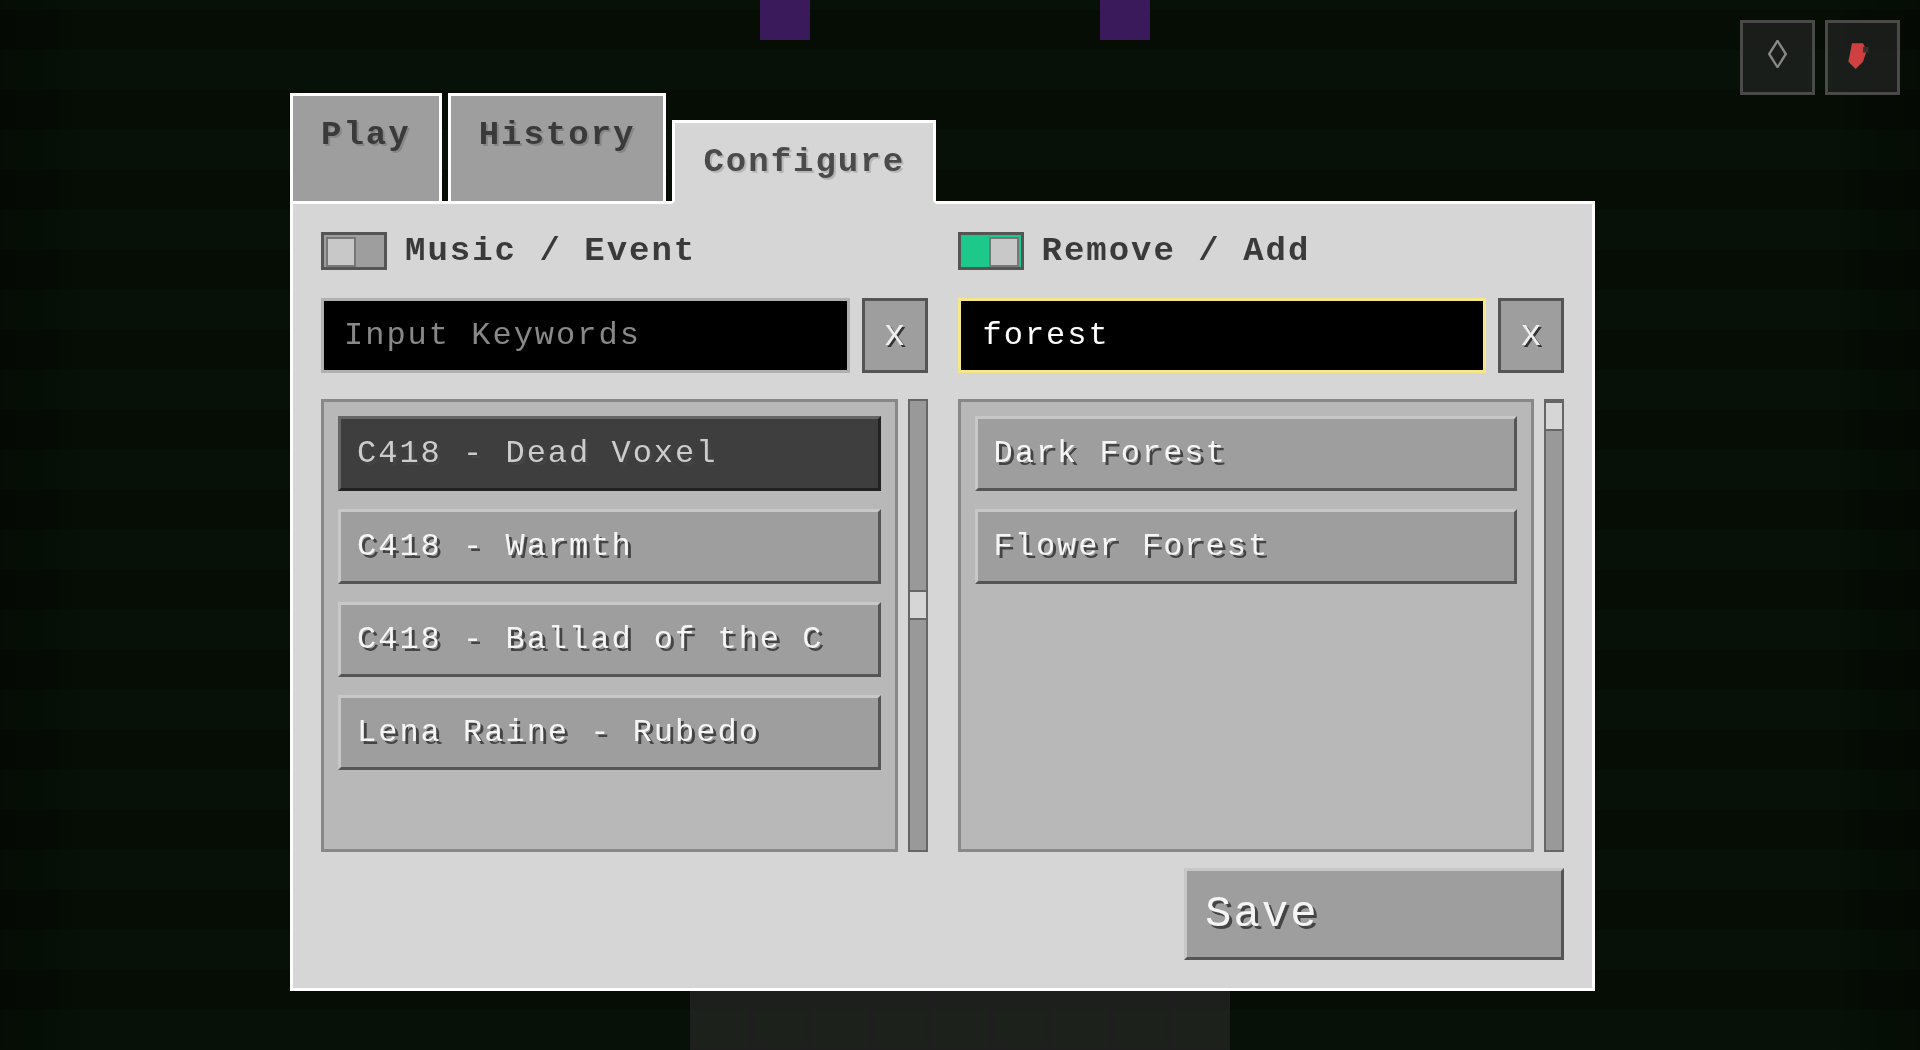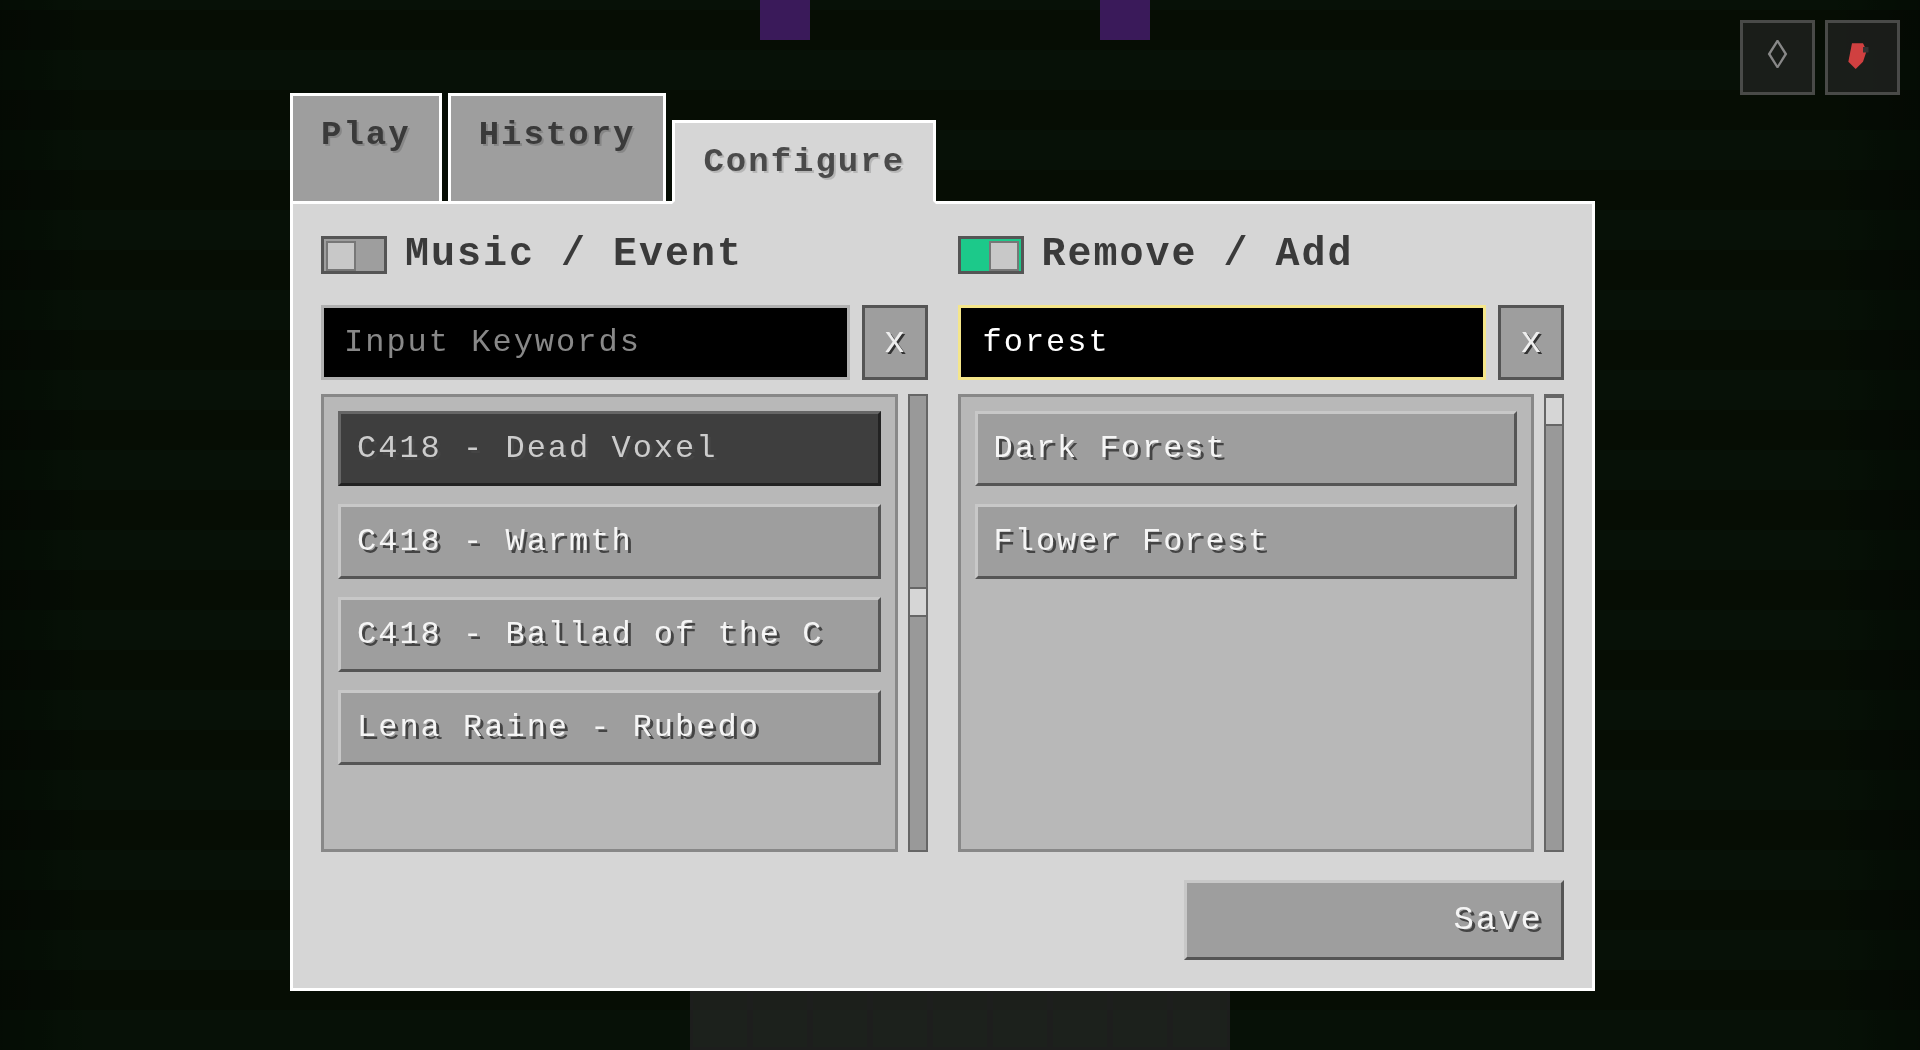--- a/index.html
+++ b/index.html
@@ -137,31 +137,31 @@
   height: 26px;
   background: #c8c8c8;
   border: 2px solid #777;
   top: 2px;
 }
 .toggle-off::after { left: 2px; }
 .toggle-on { background: #1CC98A; }
 .toggle-on::after { right: 2px; }
 
 .col-label {
-  font-size: 40px;
+  font-size: 34px;
   color: #3a3a3a;
   font-weight: bold;
   letter-spacing: 2px;
   font-family: 'Courier New', monospace;
 }
 
 .search-row {
   display: flex;
   gap: 12px;
-  margin-bottom: 14px;
+  margin-bottom: 26px;
 }
 .search-input {
   flex: 1;
   background: #000;
   border: 3px solid #b0b0b0;
   padding: 16px 20px;
   font-size: 32px;
   color: #fff;
   font-family: 'Courier New', monospace;
   letter-spacing: 2px;
@@ -248,27 +248,27 @@
   bottom: 28px;
   right: 28px;
 }
 .save-btn {
   width: 380px;
   padding: 18px;
   background: #9e9e9e;
   border: 3px solid #555;
   border-top-color: #c8c8c8;
   border-left-color: #c8c8c8;
-  font-size: 34px;
+  font-size: 44px;
   color: #f5f5f5;
   text-shadow: 3px 3px 0 #444;
   font-family: 'Courier New', monospace;
   letter-spacing: 2px;
   cursor: pointer;
-  text-align: right;
+  text-align: left;
 }
 
 
 .portal-hint {
   position: absolute;
   top: 0;
   width: 50px;
   height: 40px;
   background: #3a1a5a;
 }

